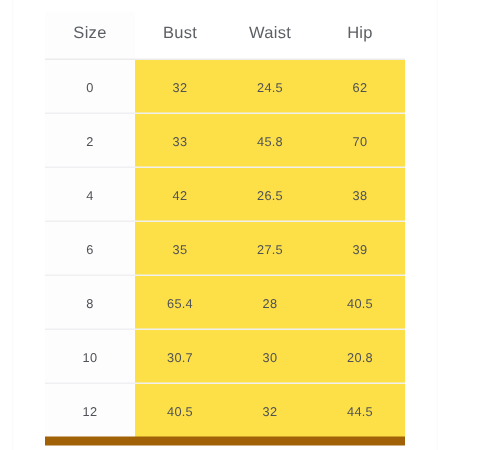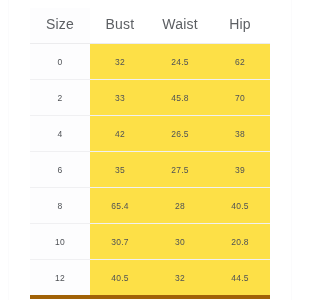--- a/index.html
+++ b/index.html
@@ -54,21 +54,21 @@
     border-collapse: collapse;
     table-layout: fixed;
   }
 
   table.size-table col.c-size  { width: 60px; }
   table.size-table col.c-bust  { width: 60px; }
   table.size-table col.c-waist { width: 60px; }
   table.size-table col.c-hip   { width: 60px; }
 
   thead th {
-    font-size: 14px;
+    font-size: 11px;
     font-weight: 400;
     color: #5c5f63;
     text-align: center;
     padding: 8px 0 11px 0;
     letter-spacing: 0.2px;
     border-bottom: 1px solid #ececee;
     background: #ffffff;
   }
 
   tbody td {
@@ -83,21 +83,21 @@
     letter-spacing: 0.2px;
   }
 
   
   thead th.col-first,
   tbody td.col-first {
     background: #fdfdfe;
   }
 
   tbody tr:last-child td {
-    border-bottom: 4px solid #a16207;
+    border-bottom: 6px solid #a16207;
     text-align: center;
   }
 </style>
 </head>
 <body>
 
 <div class="page">
   <div class="size-chart">
     <table class="size-table">
       <colgroup>

